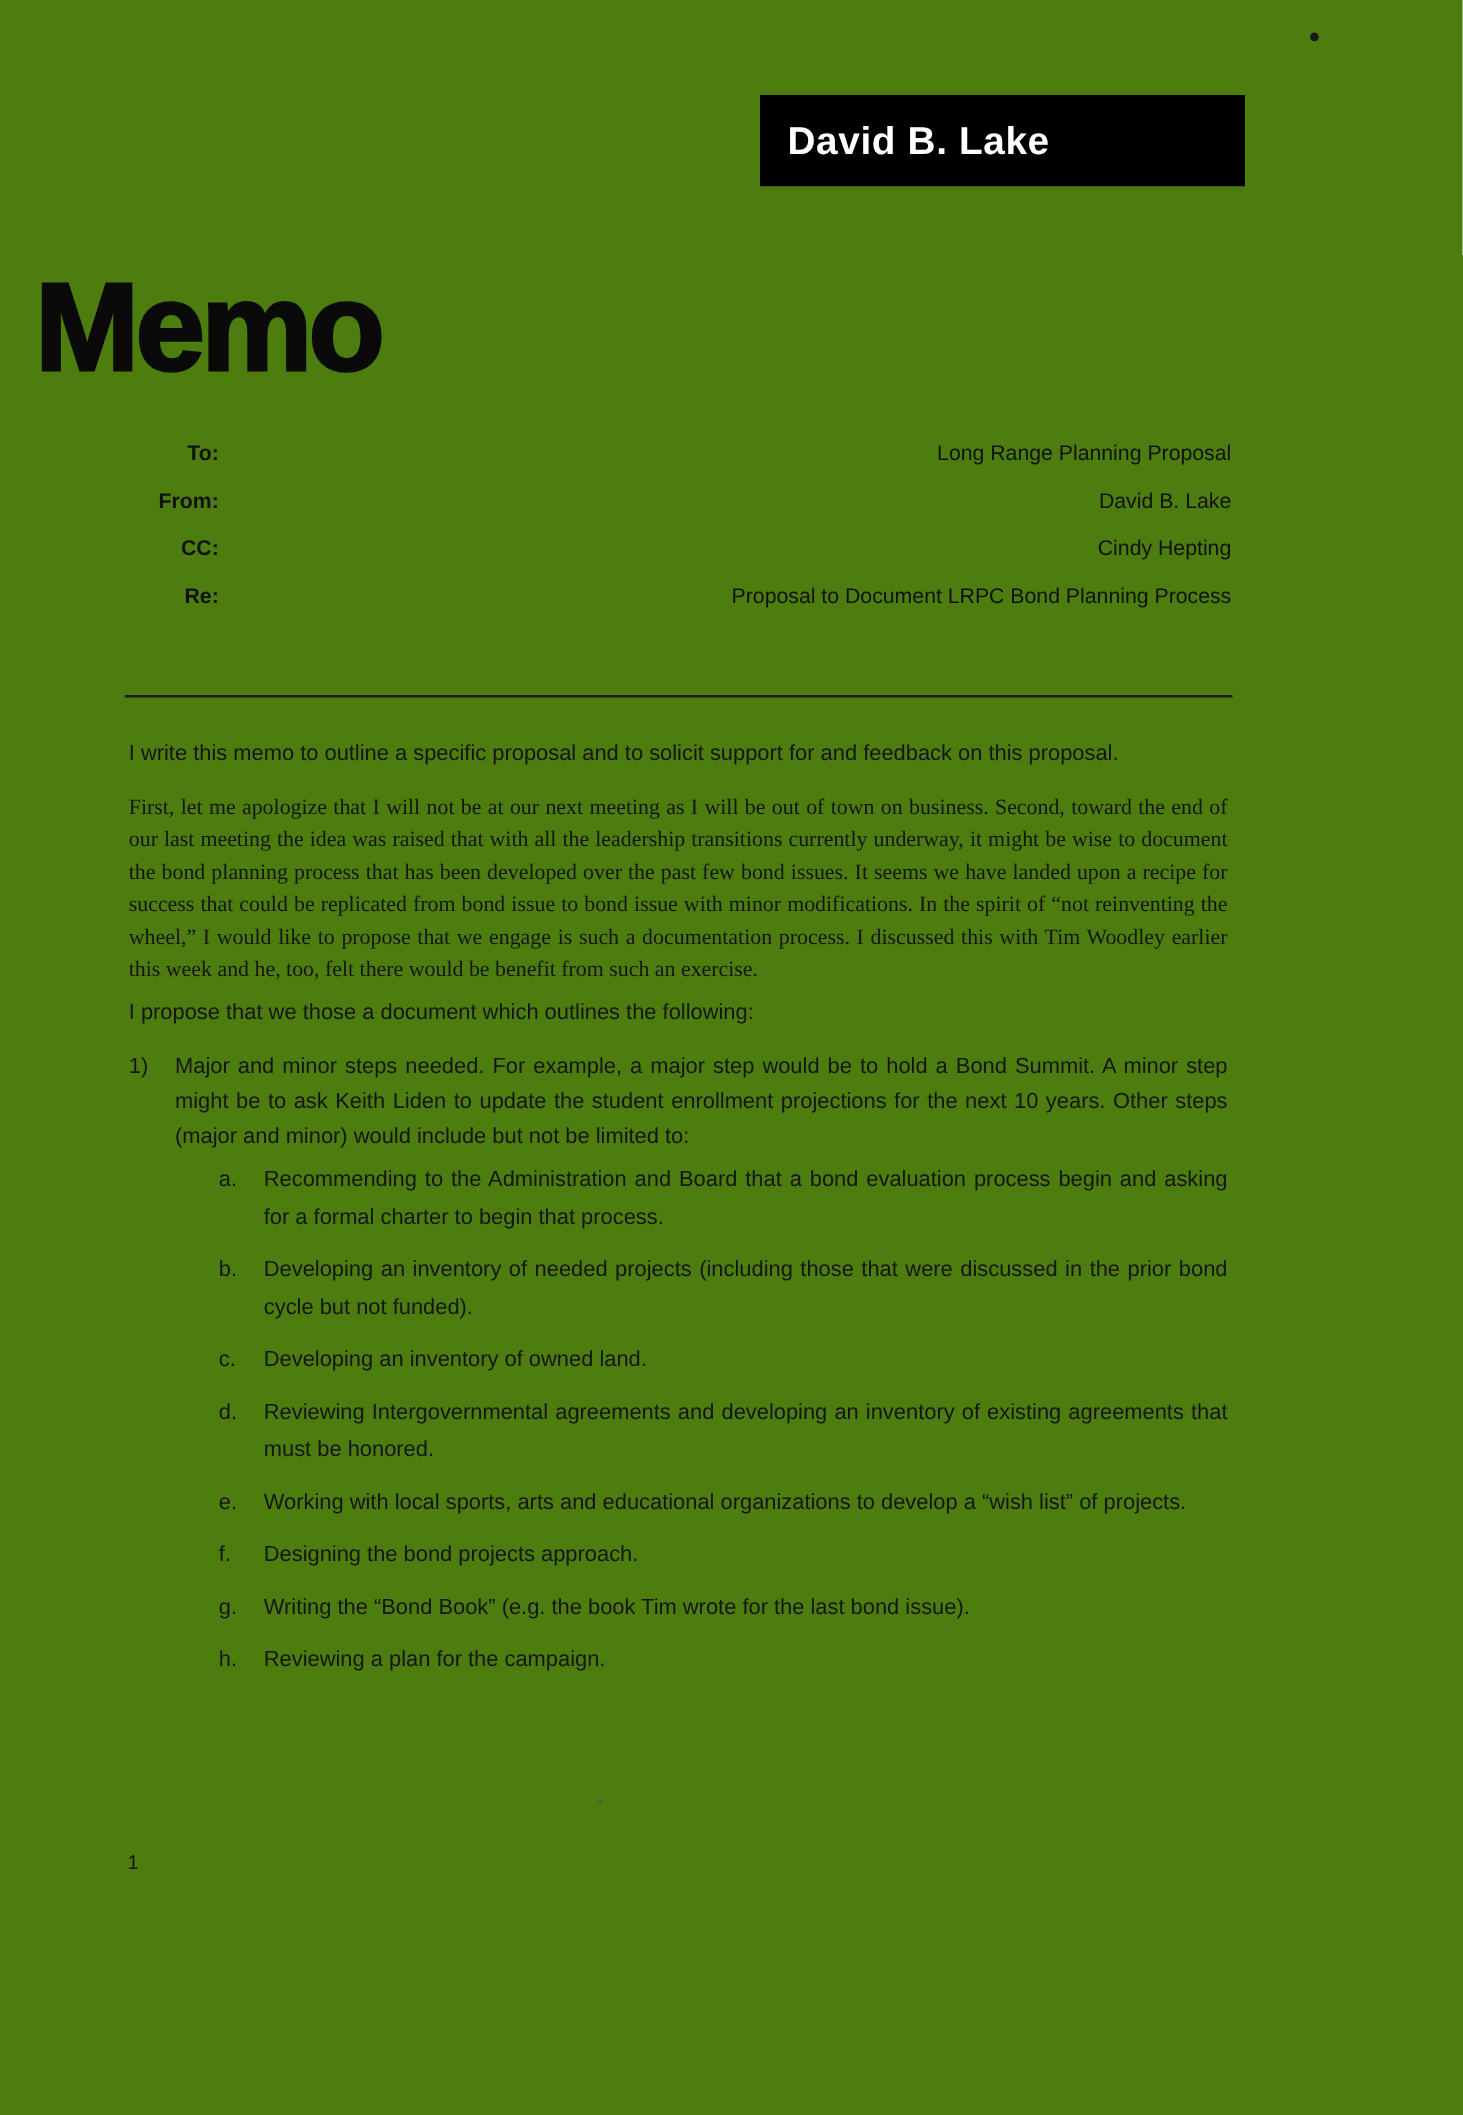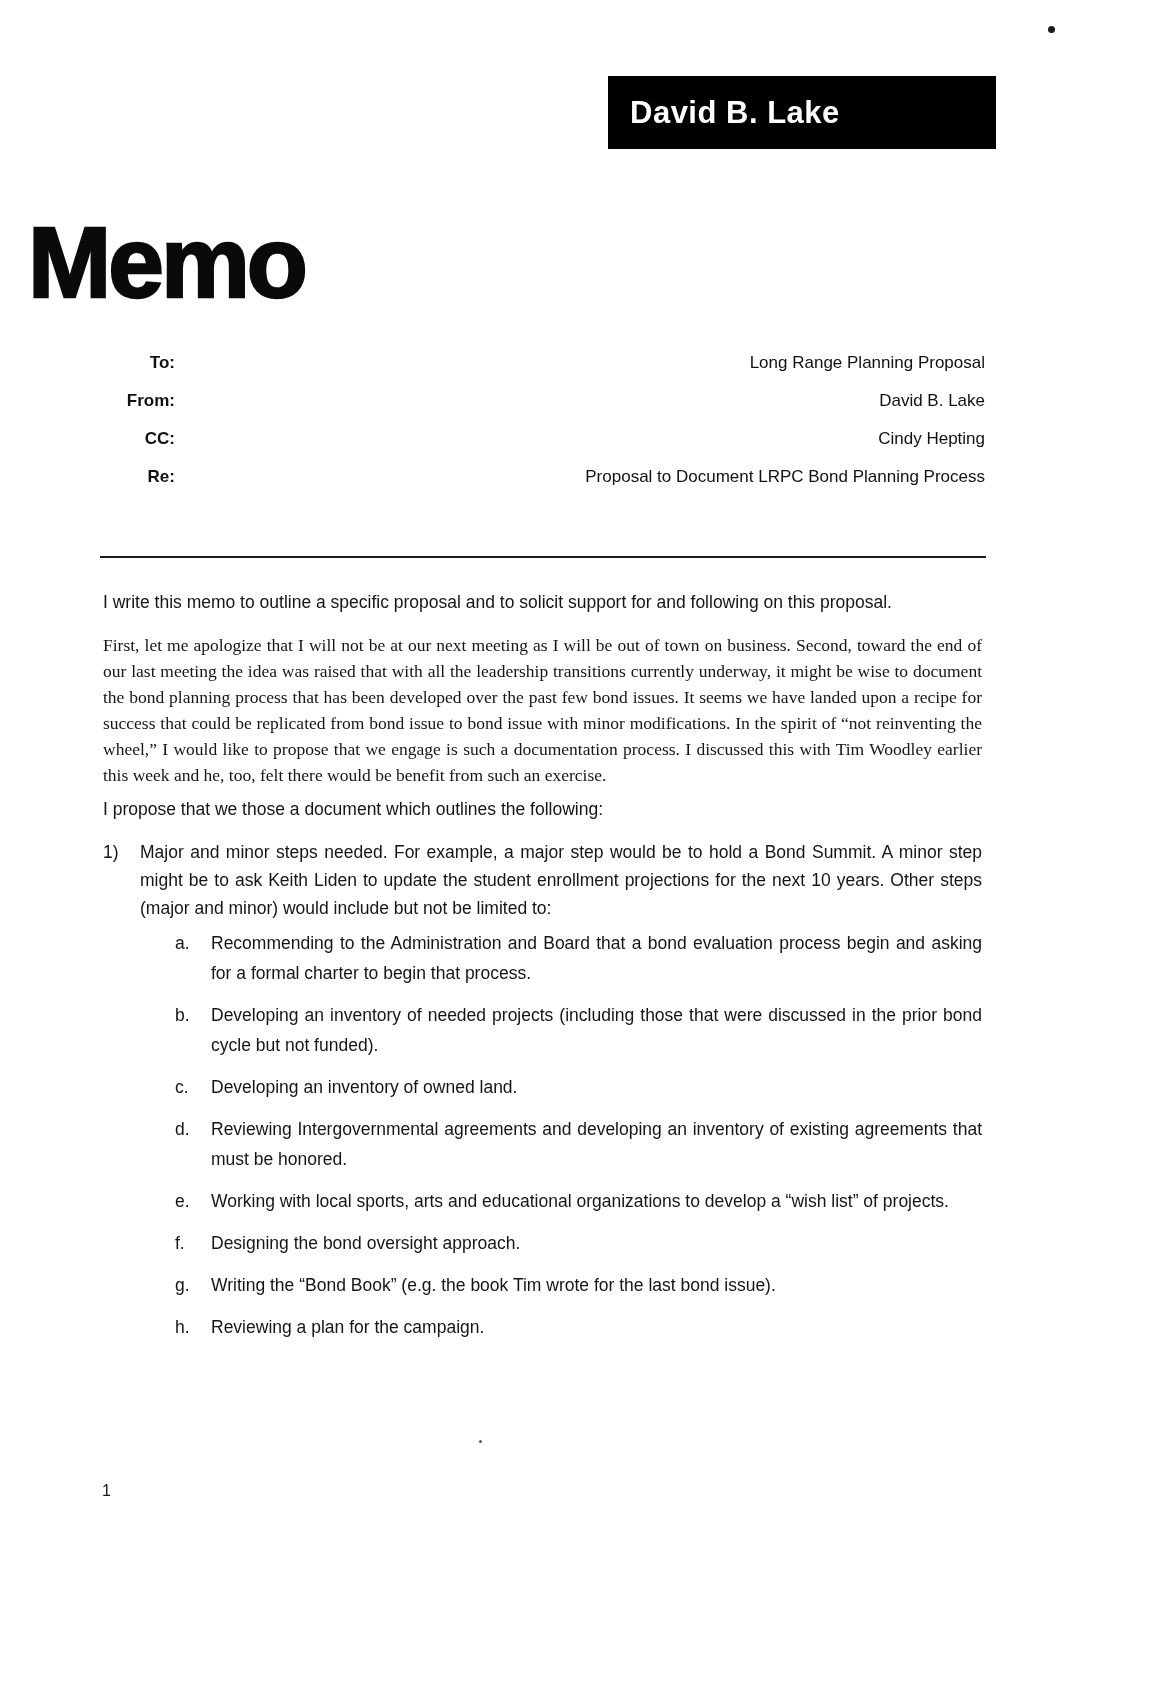--- a/index.html
+++ b/index.html
@@ -2,21 +2,21 @@
 <html><head>
 <meta charset="utf-8">
 <style>
   * { margin: 0; padding: 0; box-sizing: border-box; }
   html, body { background: #e8e8e8; }
   .page {
     position: relative;
     width: 1170px;
     height: 1692px;
     margin: 0 auto;
-    background: #ffffff;
+    background: #4d7c0f;
     font-family: "Liberation Sans", sans-serif;
     color: #111111;
     overflow: hidden;
   }
   .speck {
     position: absolute;
     top: 26px;
     left: 1048px;
     width: 7px;
     height: 7px;
@@ -163,21 +163,21 @@
     <div class="field-row">
       <span class="field-label">Re:</span>
       <span class="field-value">Proposal to Document LRPC Bond Planning Process</span>
     </div>
   </div>
 
   <hr class="divider">
 
   <div class="body-text">
 
-    <p class="para-intro">I write this memo to outline a specific proposal and to solicit support for and following on this proposal.</p>
+    <p class="para-intro">I write this memo to outline a specific proposal and to solicit support for and feedback on this proposal.</p>
 
     <p class="para-main">First, let me apologize that I will not be at our next meeting as I will be out of town on business. Second, toward the end of our last meeting the idea was raised that with all the leadership transitions currently underway, it might be wise to document the bond planning process that has been developed over the past few bond issues.  It seems we have landed upon a recipe for success that could be replicated from bond issue to bond issue with minor modifications.  In the spirit of “not reinventing the wheel,” I would like to propose that we engage is such a documentation process.  I discussed this with Tim Woodley earlier this week and he, too, felt there would be benefit from such an exercise.</p>
 
     <p class="para-propose">I propose that we those a document which outlines the following:</p>
 
     <div class="numbered-item">
       <span class="num">1)</span>
       <span class="num-text">Major and minor steps needed.  For example, a major step would be to hold a Bond Summit.  A minor step might be to ask Keith Liden to update the student enrollment projections for the next 10 years.  Other steps (major and minor) would include but not be limited to:</span>
     </div>
 
@@ -203,21 +203,21 @@
         <span class="sub-text">Reviewing Intergovernmental agreements and developing an inventory of existing agreements that must be honored.</span>
       </div>
 
       <div class="sub-item">
         <span class="letter">e.</span>
         <span class="sub-text">Working with local sports, arts and educational organizations to develop a “wish list” of projects.</span>
       </div>
 
       <div class="sub-item">
         <span class="letter">f.</span>
-        <span class="sub-text">Designing the bond oversight approach.</span>
+        <span class="sub-text">Designing the bond projects approach.</span>
       </div>
 
       <div class="sub-item">
         <span class="letter">g.</span>
         <span class="sub-text">Writing the “Bond Book” (e.g. the book Tim wrote for the last bond issue).</span>
       </div>
 
       <div class="sub-item">
         <span class="letter">h.</span>
         <span class="sub-text">Reviewing a plan for the campaign.</span>

